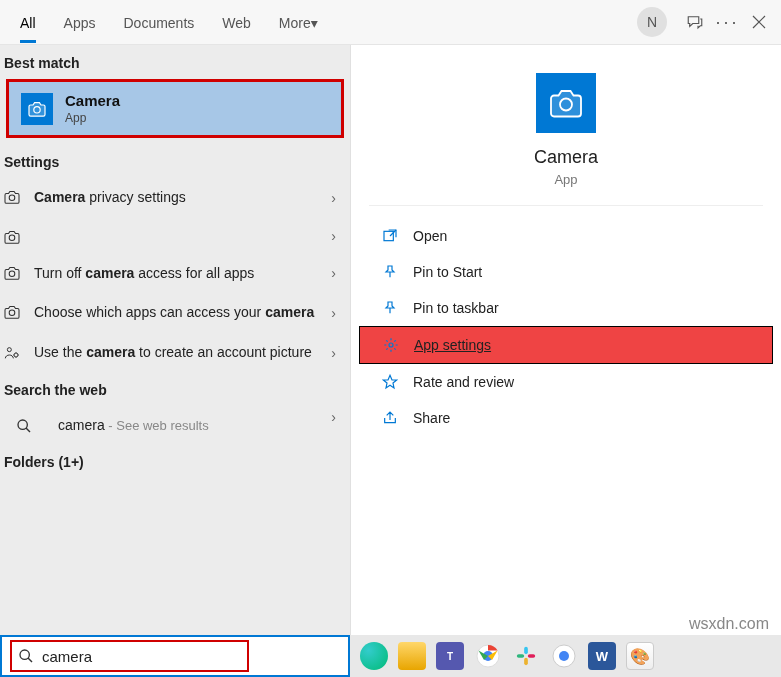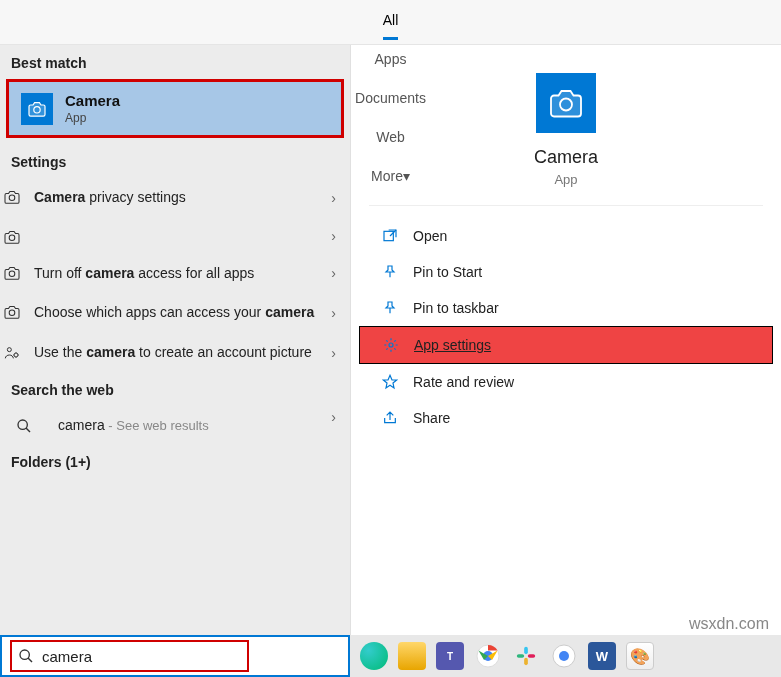--- a/index.html
+++ b/index.html
@@ -1,31 +1,31 @@
 <!DOCTYPE html>
 <html><head>
 <meta charset="utf-8">
 <style>
 * { box-sizing: border-box; margin: 0; padding: 0; font-family: "Segoe UI", sans-serif; }
 body { width: 781px; height: 677px; background: #f0f0f0; overflow: hidden; position: relative; }
 
-.tabs { display: flex; align-items: center; height: 45px; padding: 0 6px; background: #f7f7f7; border-bottom: 1px solid #e5e5e5; flex-direction: column; }
+.tabs { display: flex; align-items: center; height: 45px; padding: 0 6px; background: #f7f7f7; border-bottom: 1px solid #e5e5e5; }
 .tab { padding: 12px 14px 11px; font-size: 14px; color: #555; cursor: pointer; position: relative; }
 .tab.active { color: #000; }
 .tab.active::after { content:""; position:absolute; left:14px; right:14px; bottom:-1px; height:3px; background:#0078d4; }
 .tab-more { display:flex; align-items:center; }
 .spacer { flex: 1; }
 .avatar { width:30px; height:30px; border-radius:50%; background:#e0e0e0; color:#555; display:flex; align-items:center; justify-content:center; font-size:14px; margin-right:12px; cursor:pointer;}
 .topicon { width:32px; height:32px; display:flex; align-items:center; justify-content:center; color:#555; cursor:pointer; }
 
 .main { display:flex; height: 590px; }
 .left { width: 350px; background:#ececec; display:flex; flex-direction:column; }
 .right { flex:1; background:#fff; border-left:1px solid #e0e0e0; display:flex; flex-direction:column; }
 
-.section-label { font-size:14px; font-weight:600; padding:10px 11px 8px; color:#222; }
+.section-label { font-size:14px; font-weight:600; padding:10px 4px 8px; color:#222; }
 .best-match { display:flex; align-items:center; gap:12px; padding:10px 12px; background:#a7c7e7; border:3px solid #d00000; margin:0 6px 6px; cursor:pointer;}
 .cam-icon-sm { width:32px; height:32px; background:#0078d4; display:flex; align-items:center; justify-content:center; color:#fff;}
 .best-match .title { font-size:15px; font-weight:600; color:#111; }
 .best-match .sub { font-size:12px; color:#444; margin-top:2px;}
 
 .setting { display:flex; align-items:flex-start; gap:12px; padding:10px 2px; cursor:pointer; position:relative;}
 .setting .lbl { font-size:14px; color:#222; line-height:1.4; padding-right:20px;}
 .setting .bold { font-weight:600; }
 .chev { position:absolute; right:14px; top:50%; transform:translateY(-50%); color:#666; font-size:14px;}
 .licon { width:20px; display:flex; justify-content:center; padding-top:2px; color:#333;}

